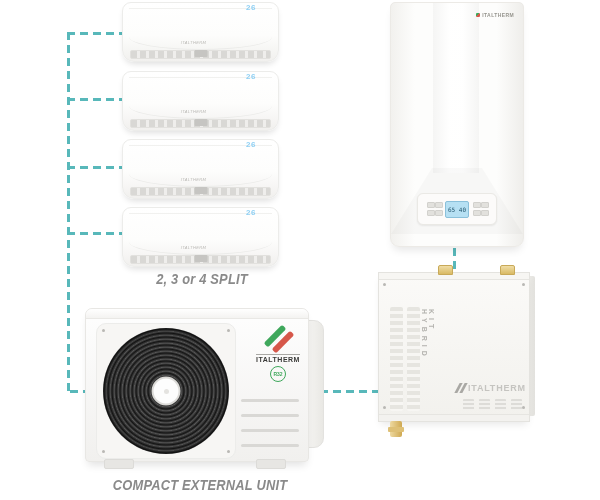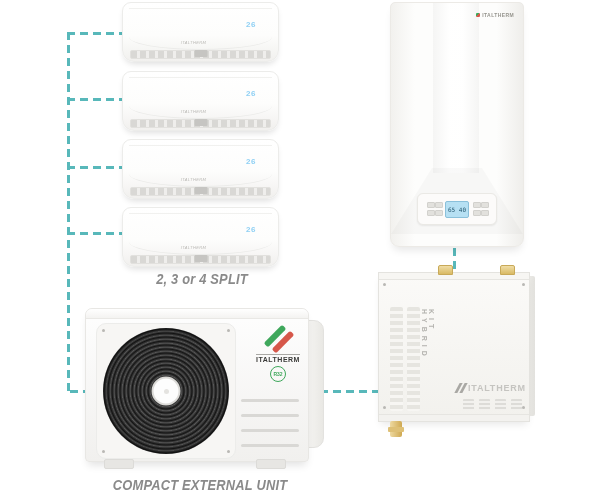--- a/index.html
+++ b/index.html
@@ -13,21 +13,21 @@
   .dash-h{position:absolute;height:3px;
     background:repeating-linear-gradient(to right,var(--connector) 0 8px,transparent 8px 13px);}
   .dash-v{position:absolute;width:3px;
     background:repeating-linear-gradient(to bottom,var(--connector) 0 8px,transparent 8px 13px);}
   
   .split-unit{position:absolute;left:122px;width:155px;height:58px;
     background:linear-gradient(to bottom,#ffffff 0%,#fdfdfc 55%,#f1f0ee 100%);
     border:1px solid #ececea;border-radius:9px 9px 12px 12px;
     box-shadow:0 4px 6px -2px rgba(0,0,0,0.13);}
   .unit-topline{position:absolute;left:6px;right:6px;top:5px;height:1px;background:#f1f1ef;}
-  .unit-display{position:absolute;right:22px;top:17px;font-size:8px;font-weight:bold;
+  .unit-display{position:absolute;right:22px;top:0;font-size:8px;font-weight:bold;
     color:var(--display_blue);letter-spacing:0.5px;}
   .unit-brand{position:absolute;left:0;right:14px;top:37px;text-align:center;
     font-size:4px;color:#b9b8b4;letter-spacing:0.4px;font-style:italic;}
   .unit-curve{position:absolute;left:6px;right:6px;bottom:11px;height:12px;
     border-bottom:1px solid #ebebe9;border-radius:0 0 50% 50%/0 0 100% 100%;}
   .unit-louver{position:absolute;left:7px;right:7px;bottom:2px;height:7px;border-radius:2px;
     background:repeating-linear-gradient(to right,#d9d8d5 0 6px,#efeeec 6px 9px);
     border:1px solid #e2e1de;}
   .louver-center{position:absolute;left:50%;top:-1px;transform:translateX(-50%);
     width:13px;height:7px;background:#c6c5c2;border-radius:1px;}

